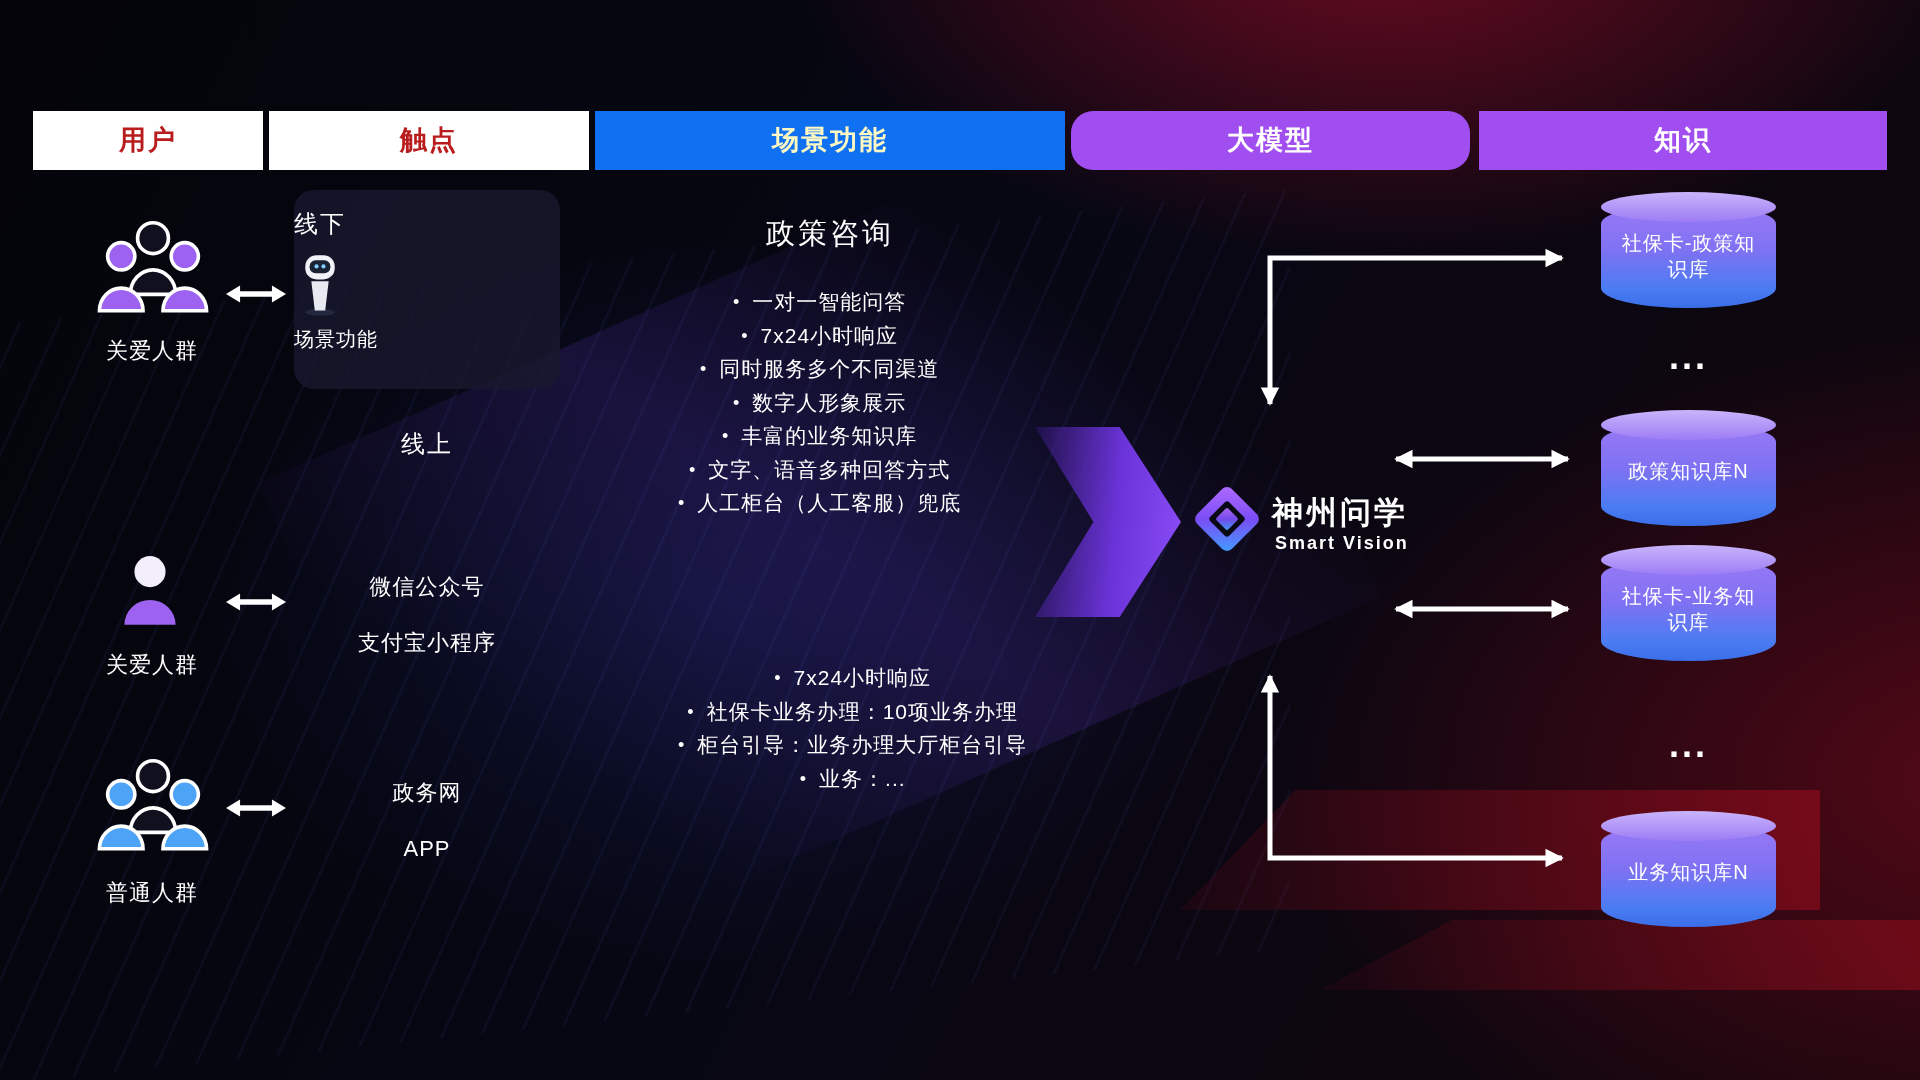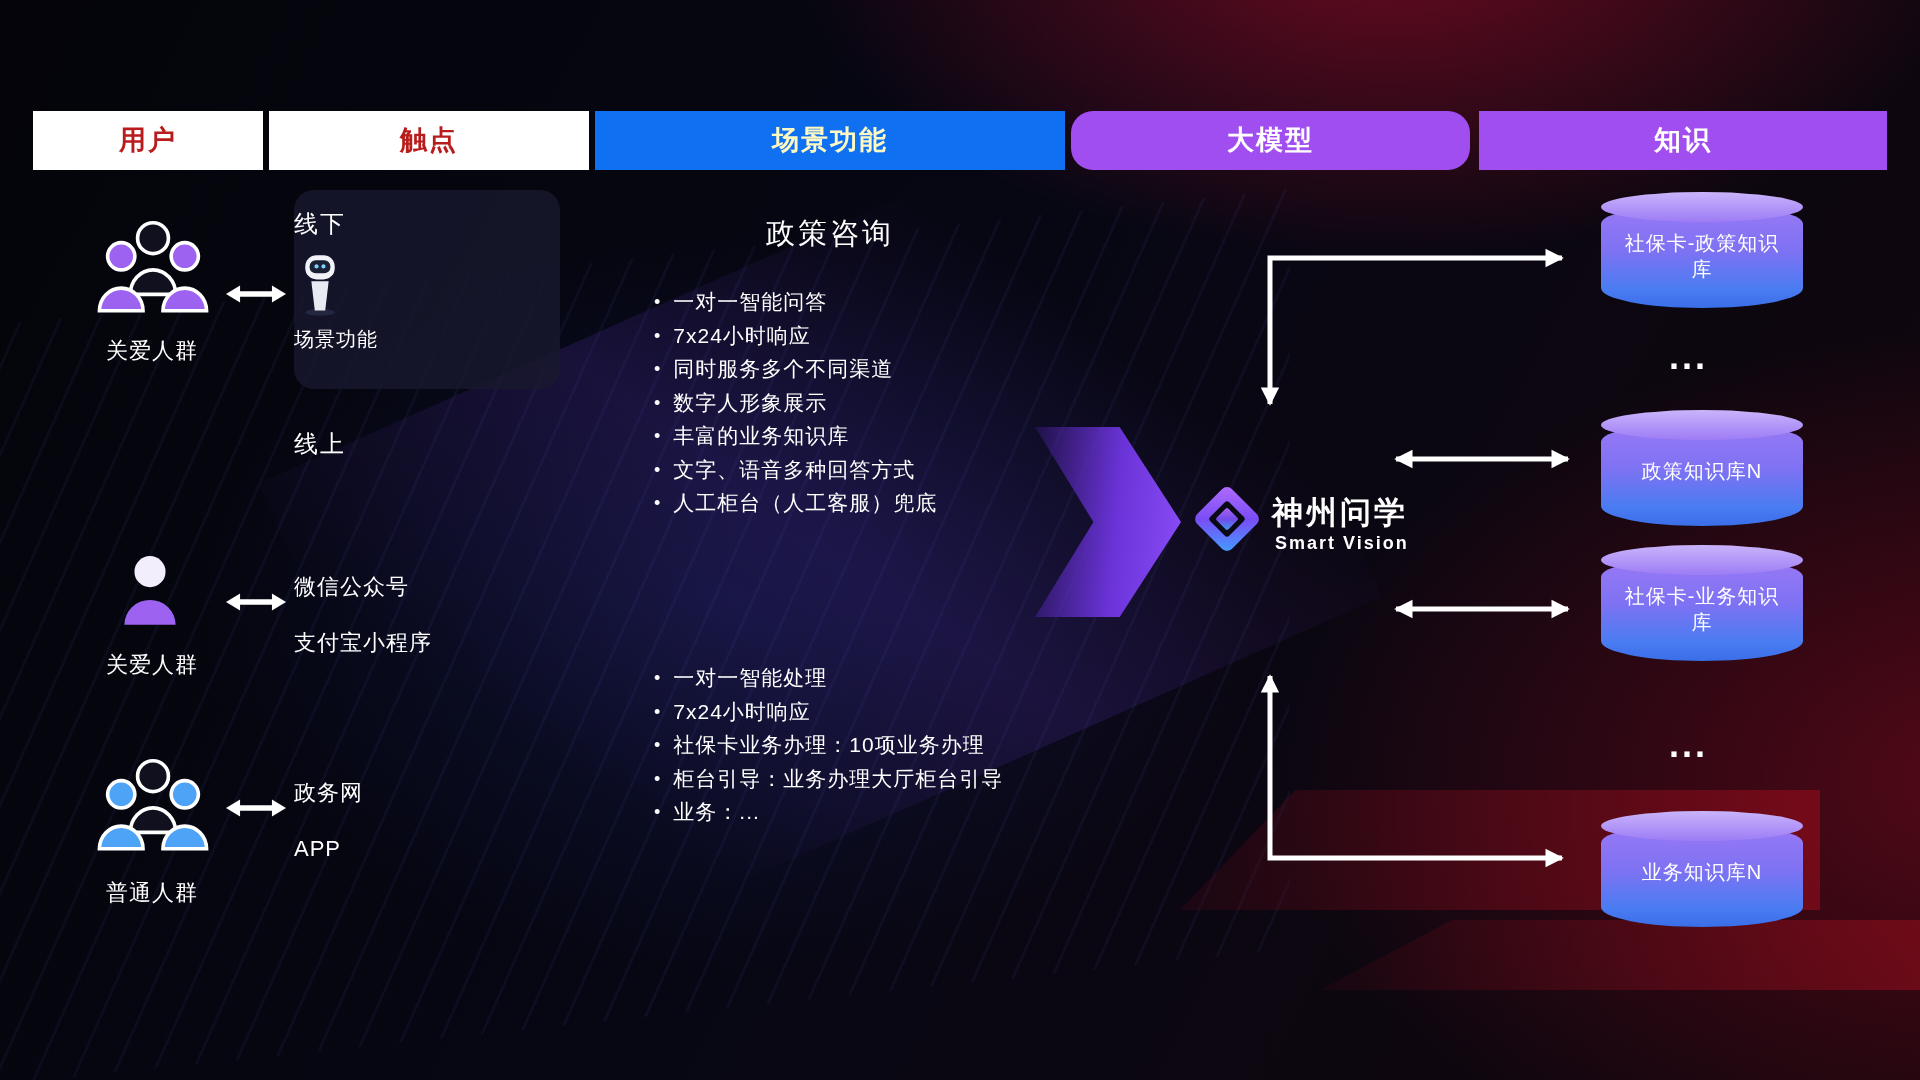--- a/index.html
+++ b/index.html
@@ -62,31 +62,31 @@
 
   
   .offline-box {
     position:absolute; left:294px; top:190px; width:266px; height:199px;
     background:rgba(24,24,46,0.82); border-radius:20px;
     display:flex; flex-direction:column; align-items:flex-start;
   }
   .offline-title { margin-top:18px; font-size:24px; letter-spacing:2px; }
   .offline-robot-label { margin-top:8px; font-size:20px; letter-spacing:1px; }
   .tp-text {
-    position:absolute; left:294px; width:266px; text-align:left;
+    position:absolute; left:294px; width:266px; text-align:center;
     font-size:22px; letter-spacing:1px;
   }
   .tp-online { font-size:24px; letter-spacing:2px; }
 
   
   .scn-title {
     position:absolute; left:680px; width:300px; text-align:center;
     font-size:29px; letter-spacing:3px;
   }
-  .scn-list { position:absolute; left:654px; list-style:none; }
+  .scn-list { position:absolute; left:678px; list-style:none;text-align:center; }
   .scn-list li {
     font-size:21px; line-height:24px; margin-bottom:8.5px;
     letter-spacing:1px; white-space:nowrap;
   }
   .scn-list li::before { content:"•"; margin-right:12px; font-size:18px; position:relative; top:-1px; }
 
   
   .flow-arrow {
     position:absolute; left:1035px; top:427px; width:146px; height:190px;
     background:linear-gradient(95deg, rgba(58,24,130,0.35) 0%, #6a33d8 55%, #8b4df8 100%);
@@ -99,21 +99,21 @@
     position:absolute; left:1272px; top:492px;
     font-size:31px; font-weight:bold; letter-spacing:3px;
   }
   .logo-sub {
     position:absolute; left:1275px; top:533px;
     font-size:18px; font-weight:bold; letter-spacing:2px;
   }
 
   
   .cylinder {
-    position:absolute; left:1601px; width:202px; height:104px;
+    position:absolute; left:1601px; width:175px; height:104px;
     background:linear-gradient(180deg, #9a79f5 0%, #7e72f3 45%, #4a7cf2 82%, #3a6ee8 100%);
     border-radius:50% / 20px;
   }
   .cyl-top {
     position:absolute; top:-12px; left:0; width:100%; height:30px; border-radius:50%;
     background:linear-gradient(180deg, #c9b4fb 0%, #9d7cf5 100%);
   }
   .cyl-label {
     position:relative; z-index:2; padding:26px 14px 0 14px; text-align:center;
     font-size:20px; line-height:26px; letter-spacing:1px;
@@ -209,21 +209,20 @@
     <li>一对一智能问答</li>
     <li>7x24小时响应</li>
     <li>同时服务多个不同渠道</li>
     <li>数字人形象展示</li>
     <li>丰富的业务知识库</li>
     <li>文字、语音多种回答方式</li>
     <li>人工柜台（人工客服）兜底</li>
   </ul>
 
   <ul class="scn-list" style="top:666px;">
-    <li>一对一智能处理</li>
     <li>7x24小时响应</li>
     <li>社保卡业务办理：10项业务办理</li>
     <li>柜台引导：业务办理大厅柜台引导</li>
     <li>业务：...</li>
   </ul>
 
   <div class="flow-arrow"></div>
 
   <svg class="logo-diamond" width="74" height="74" viewBox="0 0 72 72">
     <defs>

